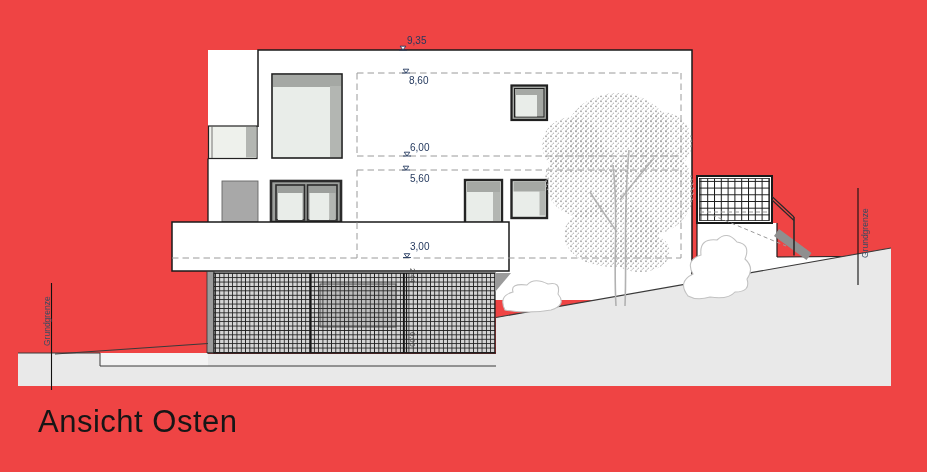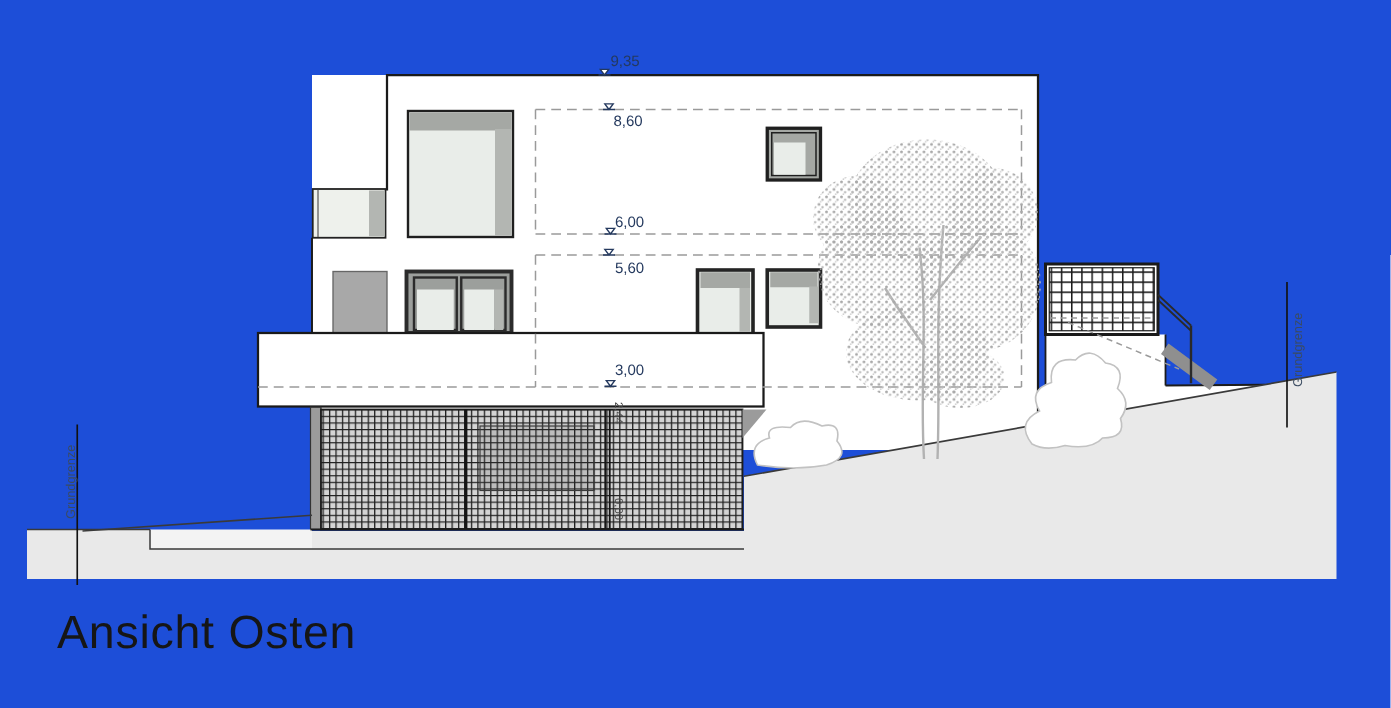--- a/index.html
+++ b/index.html
@@ -1,16 +1,16 @@
 <!DOCTYPE html>
 <html><head>
 <meta charset="utf-8">
 <style>
   html,body{margin:0;padding:0;background:#ffffff;}
-  .sheet{position:relative;width:927px;height:472px;background:#1d4ed8;overflow:hidden;
+  .sheet{position:relative;width:927px;height:472px;background:#ef4444;overflow:hidden;
          font-family:"Liberation Sans", sans-serif;}
   svg{display:block}
   text{font-family:"Liberation Sans", sans-serif;}
   .dim-label{font-size:10px;}
   .sub-label{font-size:7.5px;}
   .boundary-label{font-size:8.5px;}
   .title-text{font-size:31px;letter-spacing:.5px;}
 </style>
 </head>
 <body>

